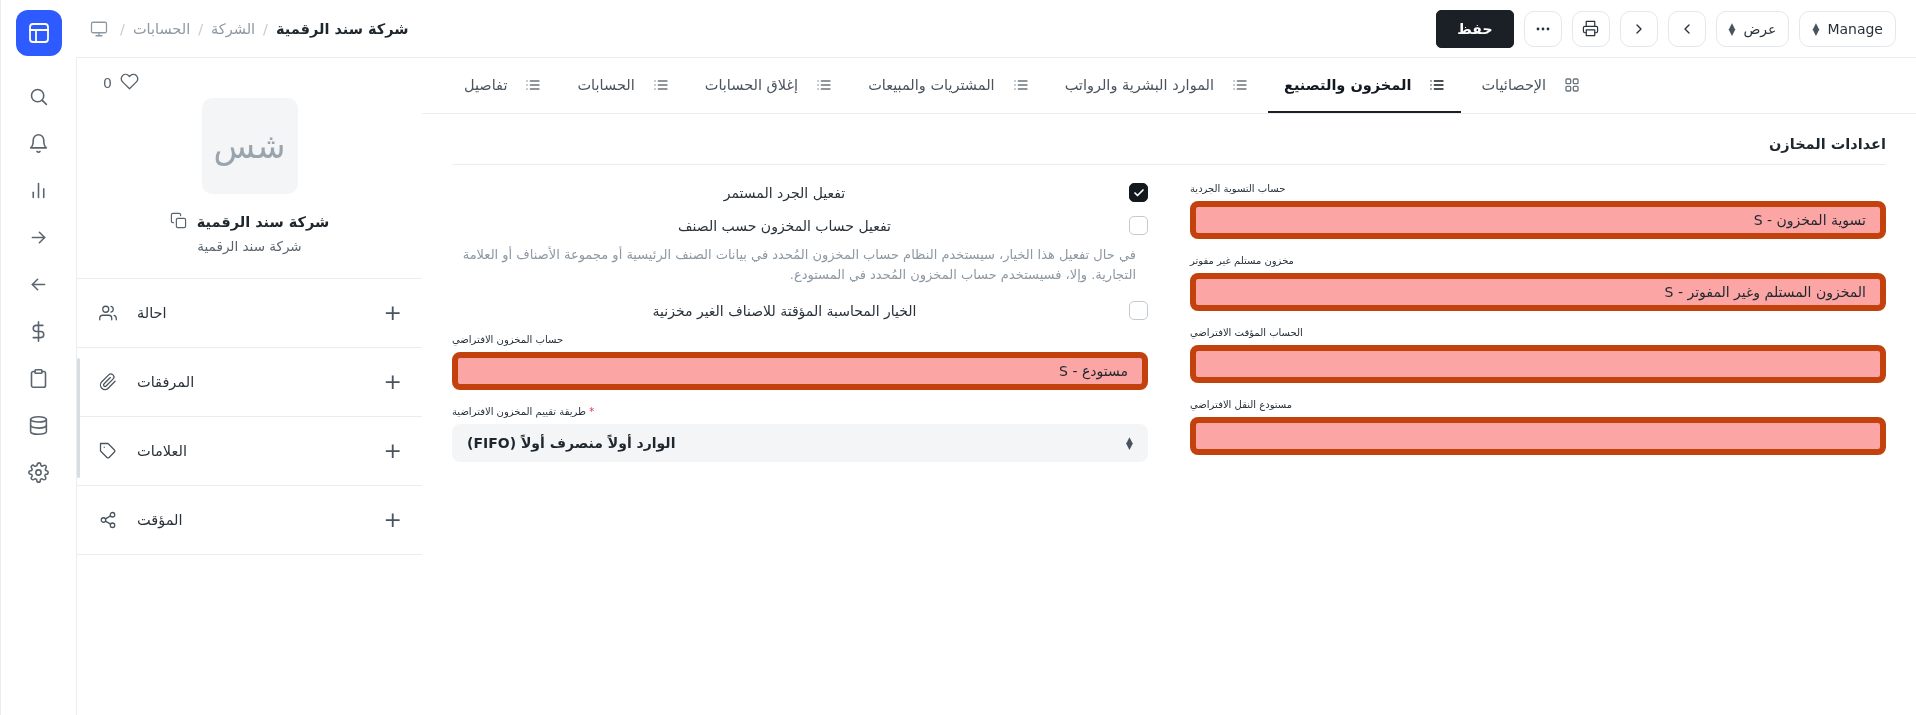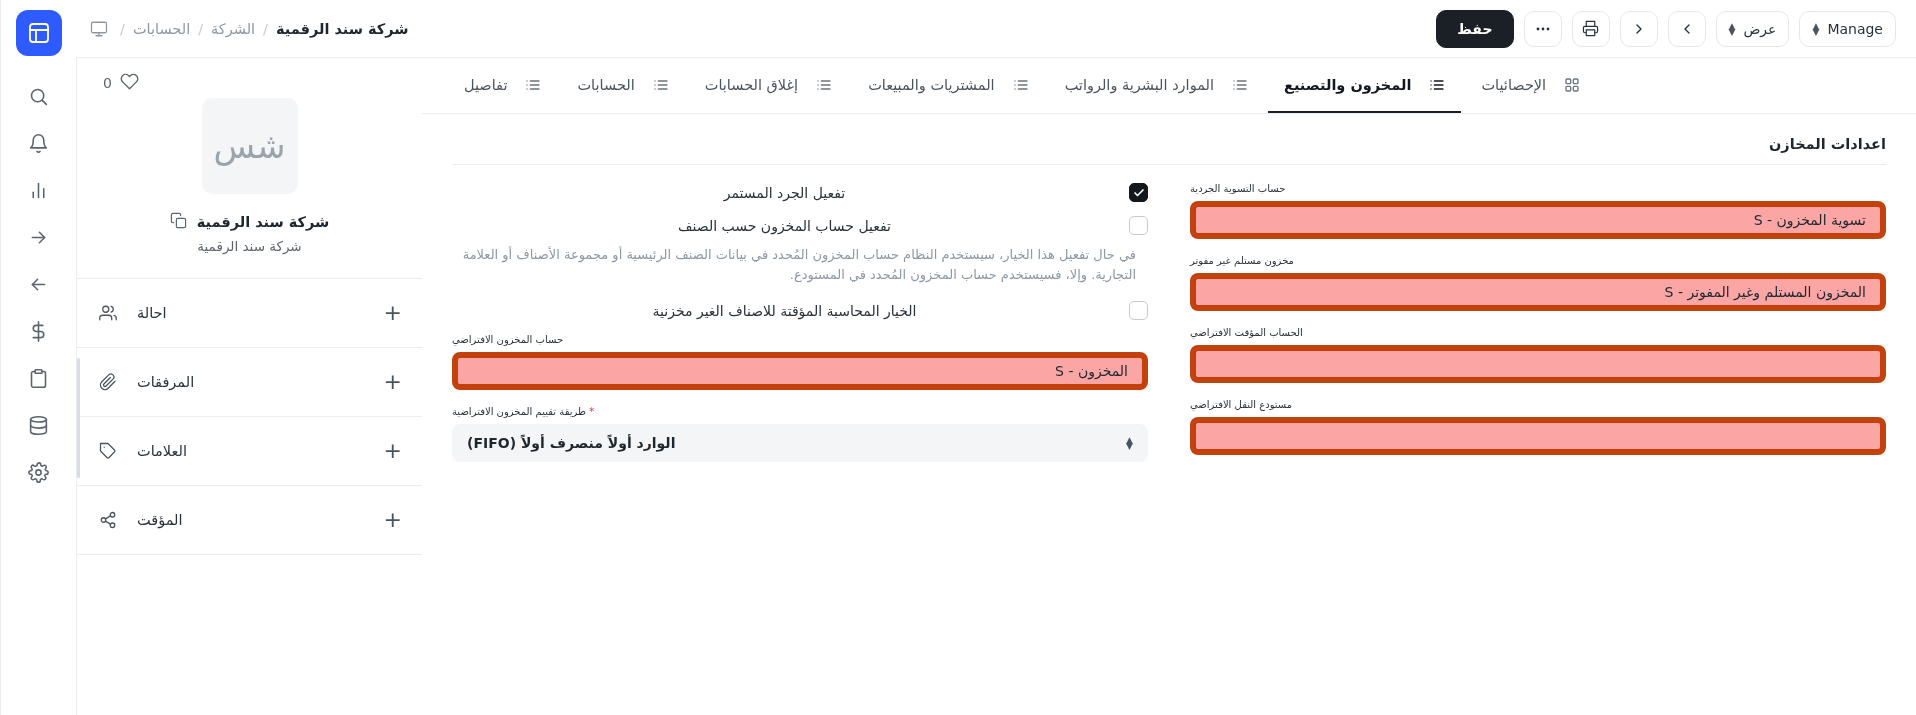--- a/index.html
+++ b/index.html
@@ -103,21 +103,21 @@
     white-space: nowrap;
   }
   .btn.icon-only { width: 38px; padding: 0; }
   .btn.dark {
     background: #1b2026;
     border-color: #1b2026;
     color: #ffffff;
     font-weight: 600;
     padding: 0 20px;
     height: 38px;
-    border-radius: 10px;
+    border-radius: 5px;
   }
   .btn .stepper {
     display: inline-flex;
     flex-direction: column;
     line-height: 6px;
     font-size: 9px;
     color: #4a545e;
   }
 
   
@@ -555,21 +555,21 @@
               </div>
               <div class="help">في حال تفعيل هذا الخيار، سيستخدم النظام حساب المخزون المُحدد في بيانات الصنف الرئيسية أو مجموعة الأصناف أو العلامة التجارية. وإلا، فسيستخدم حساب المخزون المُحدد في المستودع.</div>
 
               <div class="check-row">
                 <div class="cb"></div>
                 <div class="lbl">الخيار المحاسبة المؤقتة للاصناف الغير مخزنية</div>
               </div>
 
               <div class="field">
                 <div class="field-label">حساب المخزون الافتراضي</div>
-                <div class="input">المخزون - S</div>
+                <div class="input">مستودع - S</div>
               </div>
 
               <div class="field">
                 <div class="field-label">
                   <span class="req">*</span>
                   <span>طريقة تقييم المخزون الافتراضية</span>
                 </div>
                 <div class="select">
                   <span class="caret">
                       <span>▲</span>

